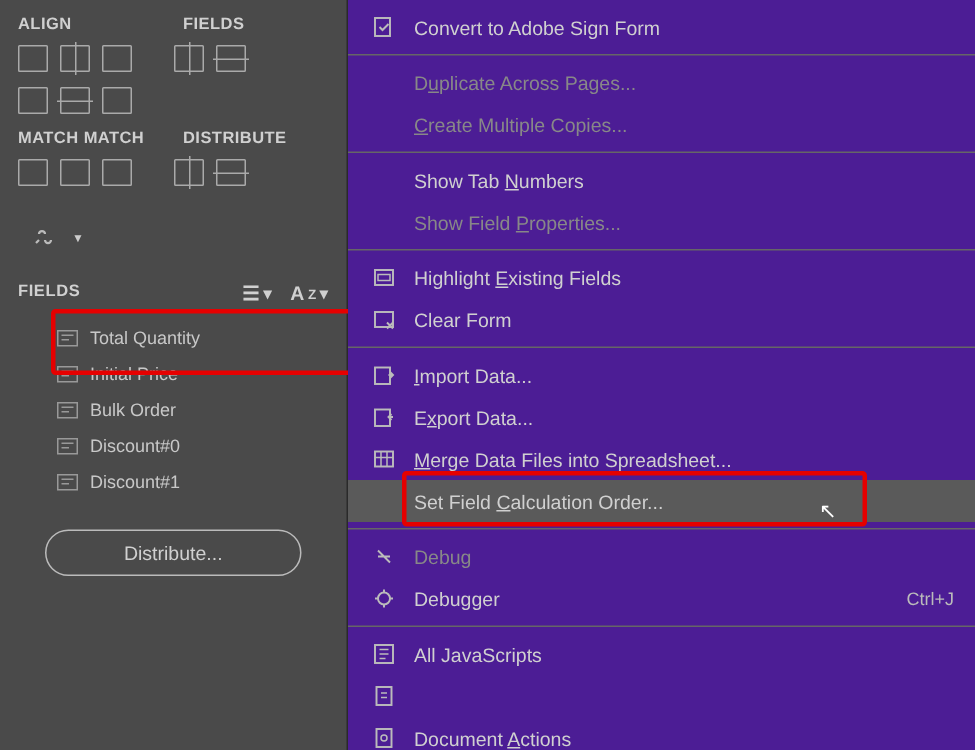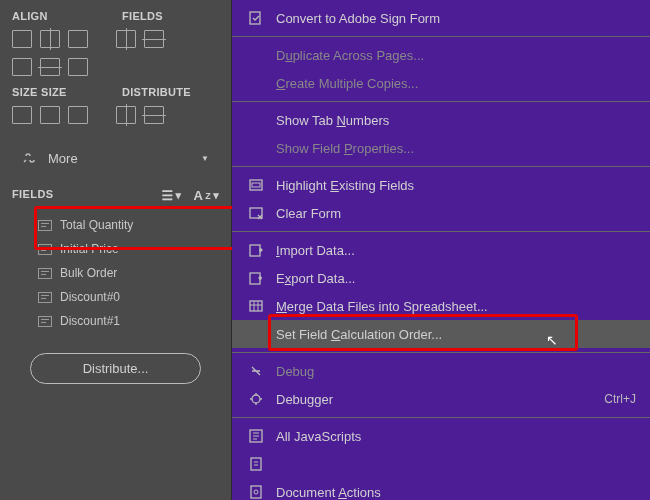--- a/index.html
+++ b/index.html
@@ -61,42 +61,41 @@
     </div>
   </div>
   <div class="icon-row">
     <div class="icon-group">
       <div class="tool-ic"></div>
       <div class="tool-ic hmid"></div>
       <div class="tool-ic"></div>
     </div>
   </div>
   <div class="sec-labels">
-    <span>SIZE SIZE</span>
+    <span>MATCH MATCH</span>
     <span>DISTRIBUTE</span>
   </div>
   <div class="icon-row">
     <div class="icon-group">
       <div class="tool-ic"></div>
       <div class="tool-ic"></div>
       <div class="tool-ic"></div>
     </div>
     <div class="icon-group">
       <div class="tool-ic mid"></div>
       <div class="tool-ic hmid"></div>
     </div>
   </div>
 
   <div class="more-btn">
     <span class="wrench">
       <svg width="16" height="16" viewBox="0 0 16 16">
           <path d="M4 10 L2 12 M4 6 a2 2 0 1 1 4 0 M12 10 a2 2 0 1 1 -4 0" stroke-width="1.5"></path>
         </svg>
     </span>
-    <span class="lbl">More</span>
     <span class="chev">▼</span>
   </div>
 
   <div class="fields-hdr">
     <span class="hlbl">FIELDS</span>
     <span class="sort">☰<small>▾</small></span>
     <span class="sort">A<small style="font-size:9px">Z</small><small>▾</small></span>
   </div>
 
   <div class="fields-list">

